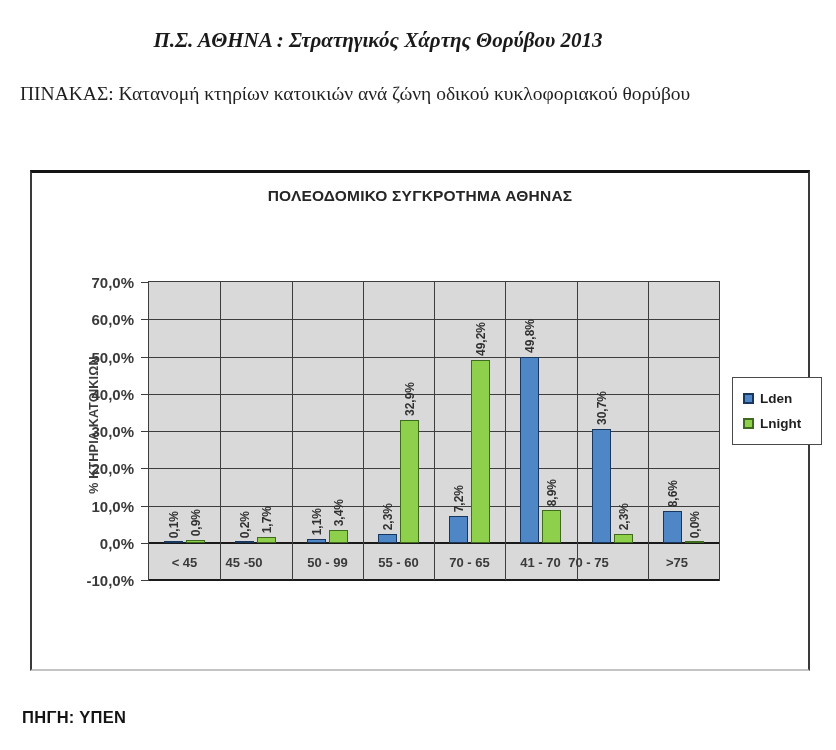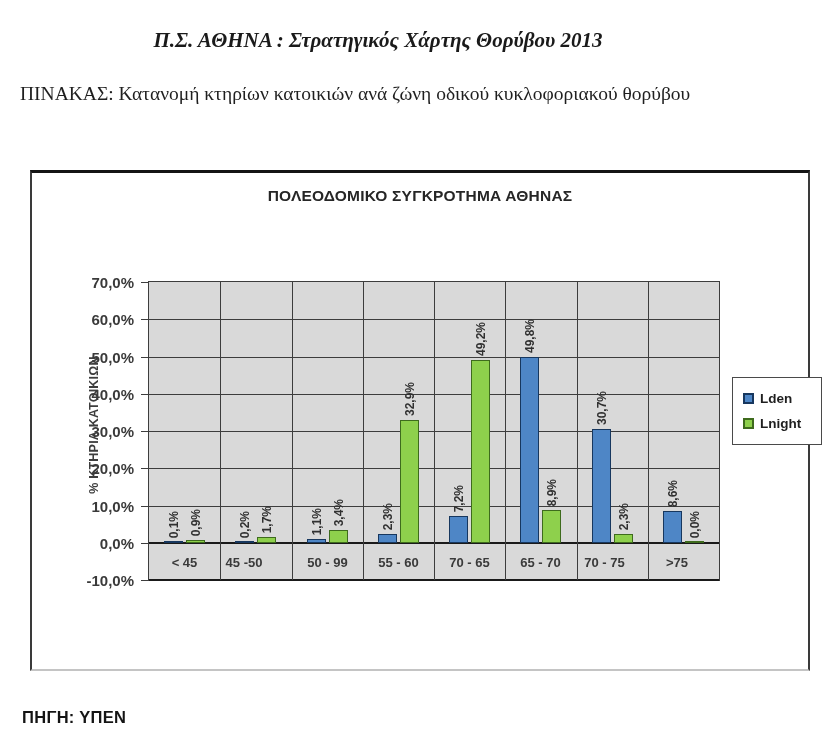--- a/index.html
+++ b/index.html
@@ -94,22 +94,22 @@
       <div class="gridline-v" style="left: 214px;"></div>
       <div class="gridline-v" style="left: 285px;"></div>
       <div class="gridline-v" style="left: 356px;"></div>
       <div class="gridline-v" style="left: 428px;"></div>
       <div class="gridline-v" style="left: 499px;"></div>
       <div class="cat-label" style="left: 0px; width: 71px; top: 264px; height: 32px;">&lt; 45</div>
       <div class="cat-label" style="left: 71px; width: 48px; top: 264px; height: 32px;">45 -50</div>
       <div class="cat-label" style="left: 143px; width: 71px; top: 264px; height: 32px;">50 - 99</div>
       <div class="cat-label" style="left: 214px; width: 71px; top: 264px; height: 32px;">55 - 60</div>
       <div class="cat-label" style="left: 285px; width: 71px; top: 264px; height: 32px;">70 - 65</div>
-      <div class="cat-label" style="left: 356px; width: 71px; top: 264px; height: 32px;">65 - 70</div>
-      <div class="cat-label" style="left: 420px; width: 71px; top: 264px; height: 32px;">70 - 75</div>
+      <div class="cat-label" style="left: 356px; width: 71px; top: 264px; height: 32px;">41 - 70</div>
+      <div class="cat-label" style="left: 404px; width: 71px; top: 264px; height: 32px;">70 - 75</div>
       <div class="cat-label" style="left: 499px; width: 58px; top: 264px; height: 32px;">&gt;75</div>
       <div class="bar" style="left: 15px; bottom: 37px; width: 19px; height: 1px; background: rgb(78, 134, 198); border-color: rgb(23, 55, 94);"></div>
       <div class="bar-label" style="left: 17px; bottom: 42px;">0,1%</div>
       <div class="bar" style="left: 86px; bottom: 37px; width: 19px; height: 1px; background: rgb(78, 134, 198); border-color: rgb(23, 55, 94);"></div>
       <div class="bar-label" style="left: 88px; bottom: 42px;">0,2%</div>
       <div class="bar" style="left: 158px; bottom: 37px; width: 19px; height: 4px; background: rgb(78, 134, 198); border-color: rgb(23, 55, 94);"></div>
       <div class="bar-label" style="left: 160px; bottom: 45px;">1,1%</div>
       <div class="bar" style="left: 229px; bottom: 37px; width: 19px; height: 9px; background: rgb(78, 134, 198); border-color: rgb(23, 55, 94);"></div>
       <div class="bar-label" style="left: 231px; bottom: 50px;">2,3%</div>
       <div class="bar" style="left: 300px; bottom: 37px; width: 19px; height: 27px; background: rgb(78, 134, 198); border-color: rgb(23, 55, 94);"></div>

